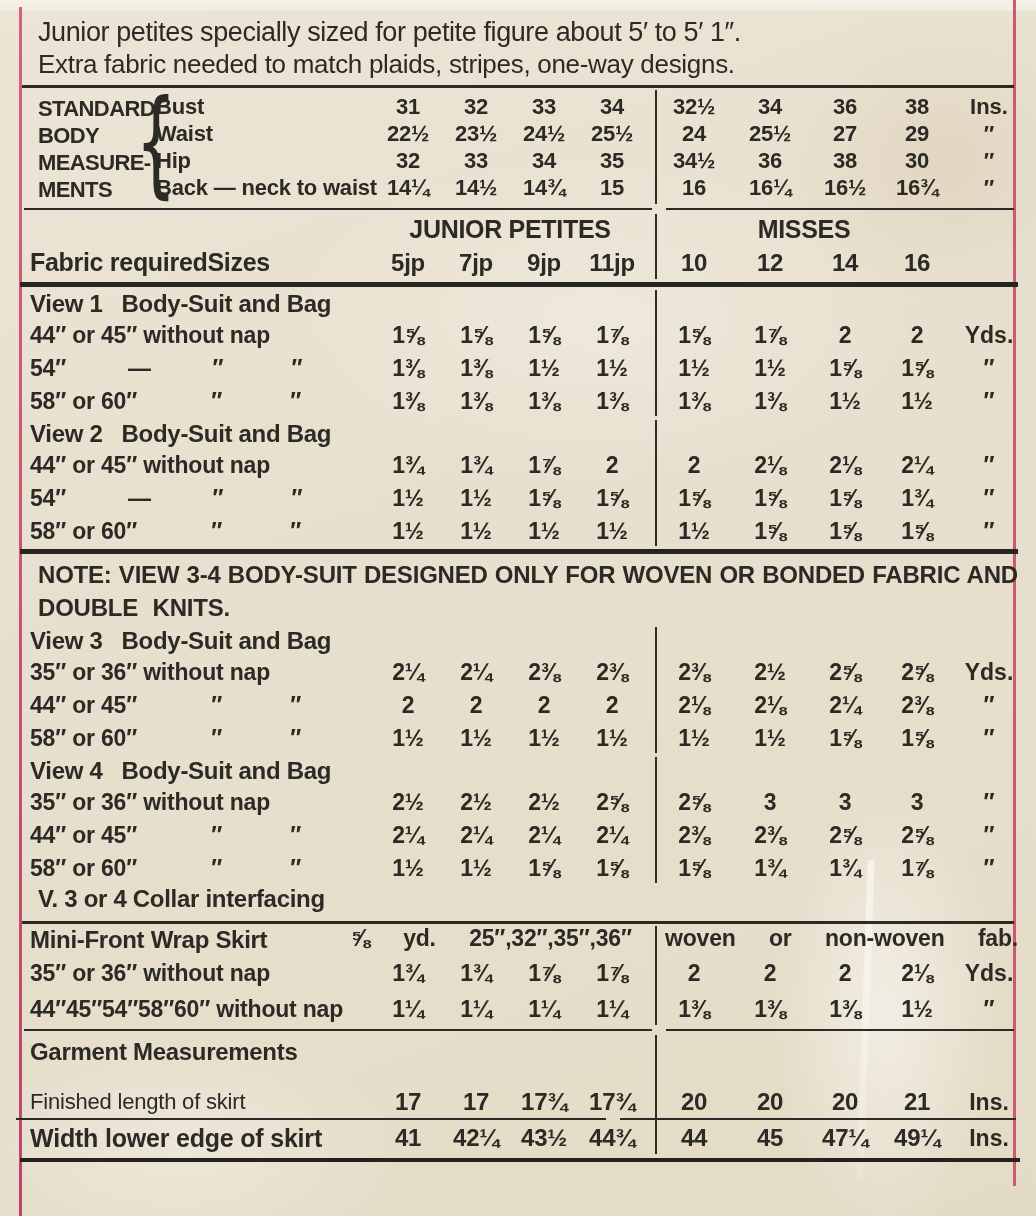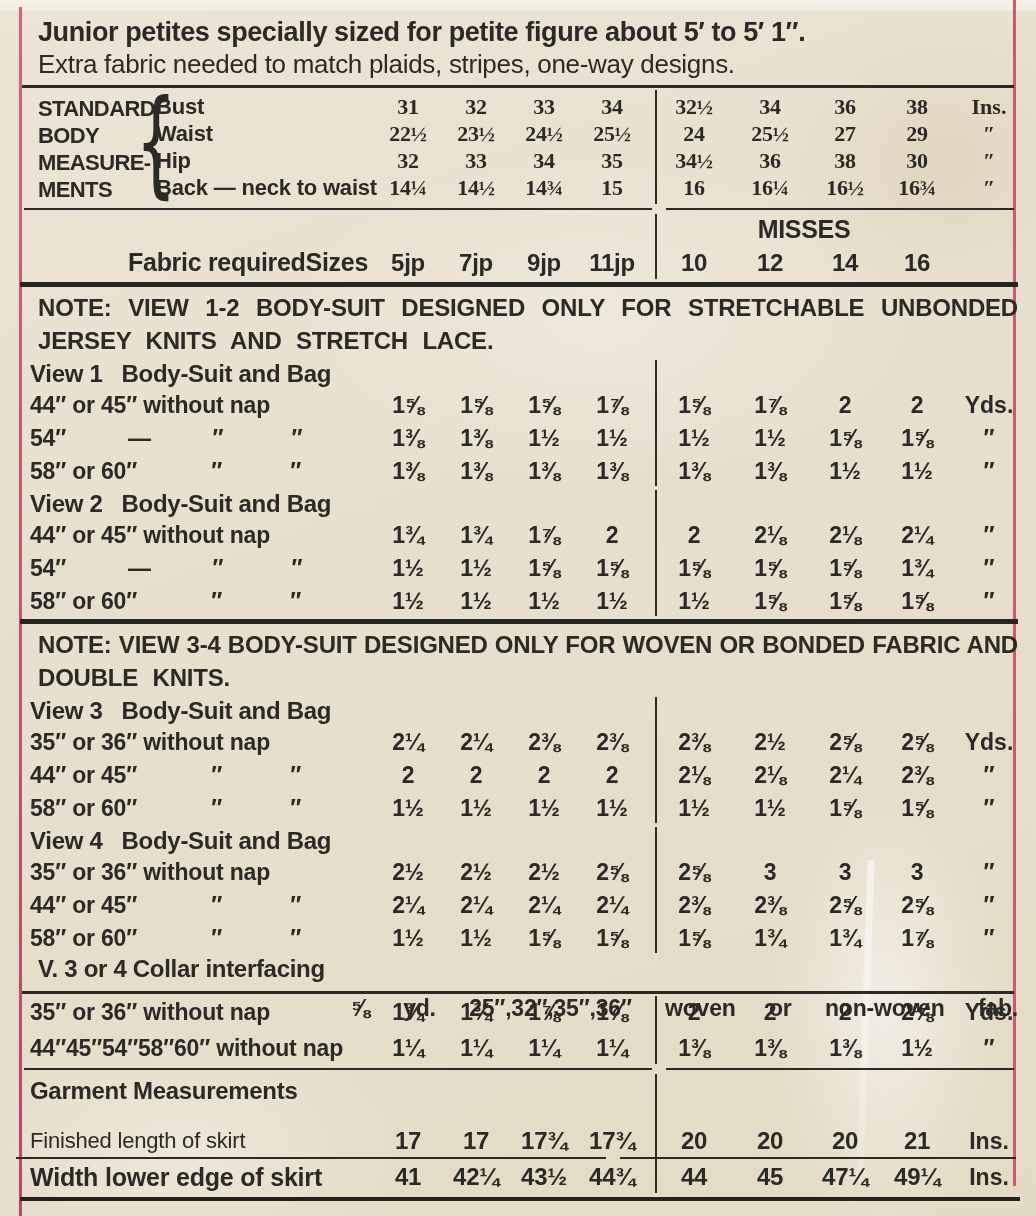--- a/index.html
+++ b/index.html
@@ -37,40 +37,40 @@
     width: 2px; background: #2e2c27; }
 
   
   .hr   { height: 3px; background: #2b2a26; margin: 2px 22px 0 22px; }
   .hr-thick { height: 5px; background: #262520; margin: 1px 18px 1px 20px; }
   .hr-broken { height: 2px; margin: 2px 22px 2px 24px;
     background: linear-gradient(to right, #2b2a26 0, #2b2a26 628px, transparent 628px, transparent 642px, #2b2a26 642px, #2b2a26 100%); }
   .hr-bottom { height: 4px; background: #23221e; margin: 2px 16px 0 20px; }
 
   
-  .title1 { padding: 3px 16px 0 38px; font-size: 27px; font-weight: 700; line-height: 32px; letter-spacing: -0.4px; }
+  .title1 { padding: 3px 16px 0 38px; font-size: 27px; font-weight: 400; line-height: 32px; letter-spacing: -0.4px; }
   .title2 { padding: 0 16px 2px 38px; font-size: 26px; font-weight: 400; line-height: 33px; letter-spacing: -0.3px; }
 
   
   .meas { padding-top: 5px; padding-bottom: 5px; }
   .meas .row { height: 27px; }
   .meas .lbl { font-size: 22px; padding-left: 126px; }
-  .meas .num, .meas .unit { font-size: 22px; font-family: Liberation Serif, serif; }
+  .meas .num, .meas .unit { font-size: 22px; }
   .meas-title { position: absolute; left: 38px; top: 7px; font-size: 22px; font-weight: 700;
     line-height: 27px; letter-spacing: -0.6px; }
   .brace { position: absolute; left: 128px; top: 0px; height: 108px; width: 34px;
     font-size: 116px; line-height: 108px; font-weight: 400;
     font-family: "DejaVu Sans", sans-serif; transform: scaleX(.55); color: #2c2a25; }
 
   
   .grp-row { display: grid; grid-template-columns: var(--cols); height: 32px; align-items: end; }
   .grp { font-weight: 700; font-size: 25px; text-align: center; letter-spacing: -0.3px; }
   .grp.l { grid-column: 2 / span 4; } .grp.r { grid-column: 7 / span 4; }
   .sizes-row { height: 37px; }
-  .sizes-row .lbl-flex { display: flex; justify-content: flex-end; align-items: center;
+  .sizes-row .lbl-flex { display: flex; justify-content: flex-start; align-items: center;
     font-weight: 700; font-size: 25px; padding-right: 6px; letter-spacing: -0.3px; }
   .sizes-row .num { font-size: 24px; }
 
   
   .note { padding: 3px 18px 1px 38px; font-size: 24px; font-weight: 700;
     line-height: 33px; letter-spacing: -0.2px; }
   .just { text-align: justify; text-align-last: justify; }
   .note .l2 { word-spacing: 8px; }
 
   .sec-head { height: 31px; display: flex; align-items: center; font-weight: 700;
@@ -173,20 +173,21 @@
     <span class="num">16¾</span>
     <span class="unit">″</span>
   </div>
 </div>
     </div>
 
     <div class="hr-broken"></div>
 
     <div class="band">
       <div class="grp-row">
+        <span class="grp l">JUNIOR PETITES</span>
         <span class="grp r">MISSES</span>
       </div>
       <div class="row sizes-row">
         <span class="lbl-flex">
           <span>Fabric required</span>
           <span>Sizes</span>
         </span>
         <span class="num">5jp</span>
         <span class="num">7jp</span>
         <span class="num">9jp</span>
@@ -195,24 +196,20 @@
         <span class="num">10</span>
         <span class="num">12</span>
         <span class="num">14</span>
         <span class="num">16</span>
         <span></span>
       </div>
     </div>
 
     <div class="hr-thick"></div>
 
-    <div class="note">
-      <div class="just">NOTE: VIEW 1-2 BODY-SUIT DESIGNED ONLY FOR STRETCHABLE UNBONDED</div>
-      <div class="l2">JERSEY KNITS AND STRETCH LACE.</div>
-    </div>
 
     <div class="band">
       <div class="sec-head">View 1   Body-Suit and Bag</div>
       <div>
   <div class="row">
     <span class="cell lbl">44″ or 45″ without nap</span>
     <span class="num">1⅝</span>
     <span class="num">1⅝</span>
     <span class="num">1⅝</span>
     <span class="num">1⅞</span>
@@ -403,20 +400,21 @@
     </div>
 
     <div class="collar">
       <span class="c-lbl">V. 3 or 4 Collar interfacing</span>
       <span class="c-val">⅝ yd. 25″,32″,35″,36″ woven or non-woven fab.</span>
     </div>
 
     <div class="hr"></div>
 
     <div class="band skirt">
+      <div class="sec-head">Mini-Front Wrap Skirt</div>
       <div>
   <div class="row">
     <span class="cell lbl">35″ or 36″ without nap</span>
     <span class="num">1¾</span>
     <span class="num">1¾</span>
     <span class="num">1⅞</span>
     <span class="num">1⅞</span>
     <span></span>
     <span class="num">2</span>
     <span class="num">2</span>

